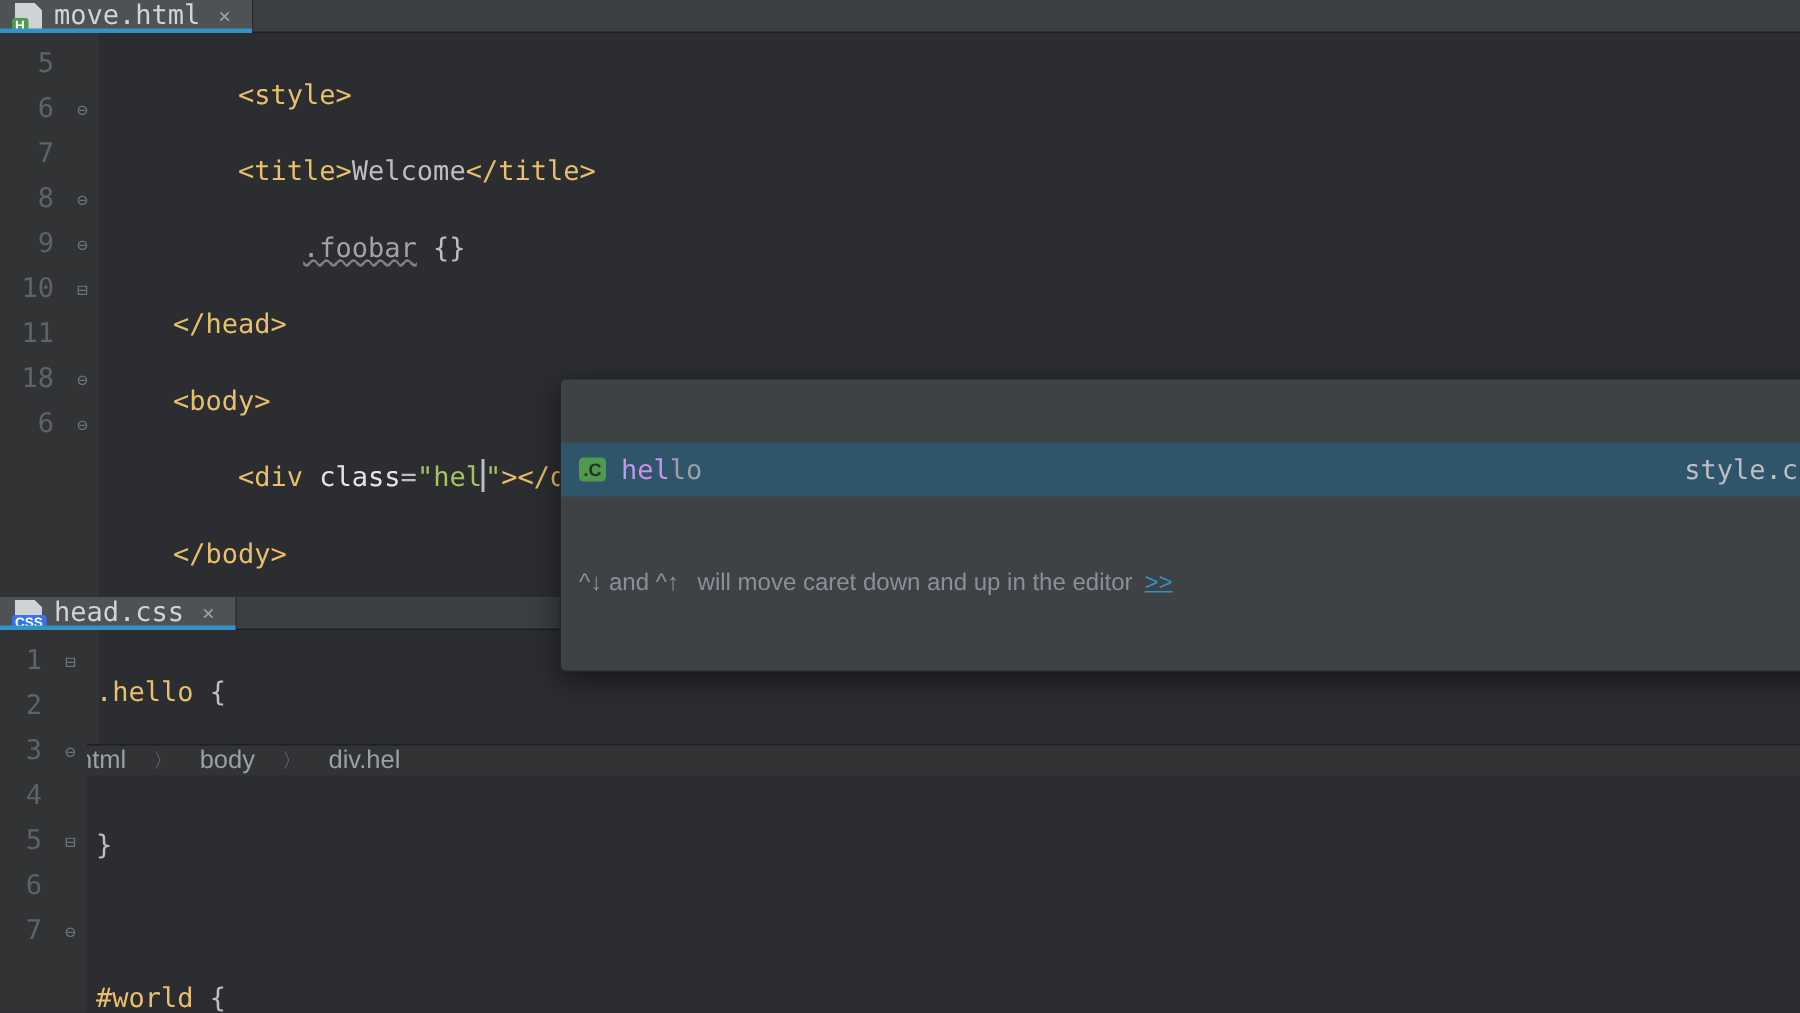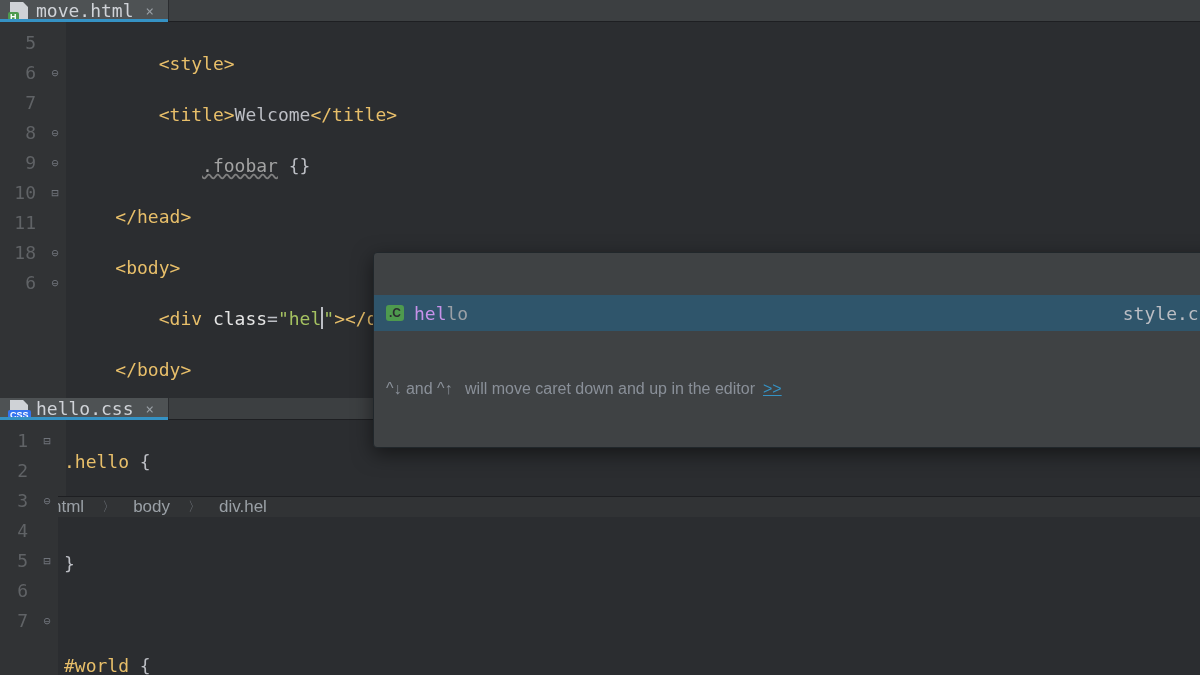--- a/index.html
+++ b/index.html
@@ -222,21 +222,21 @@
     <span>div.hel</span>
   </div>
 </div>
 
 <div class="pane" style="height:277px">
   <div class="tabbar">
     <div class="tab active">
       <span class="file-icon">
           <span class="badge badge-css">CSS</span>
         </span>
-      <span>hello.css</span>
+      <span>head.css</span>
       <span class="close">×</span>
     </div>
   </div>
 
   <div class="editor-body" style="flex:1">
     <div class="gutter" style="width:36px">
       <div class="ln">1</div>
       <div class="ln">2</div>
       <div class="ln">3</div>
       <div class="ln">4</div>

